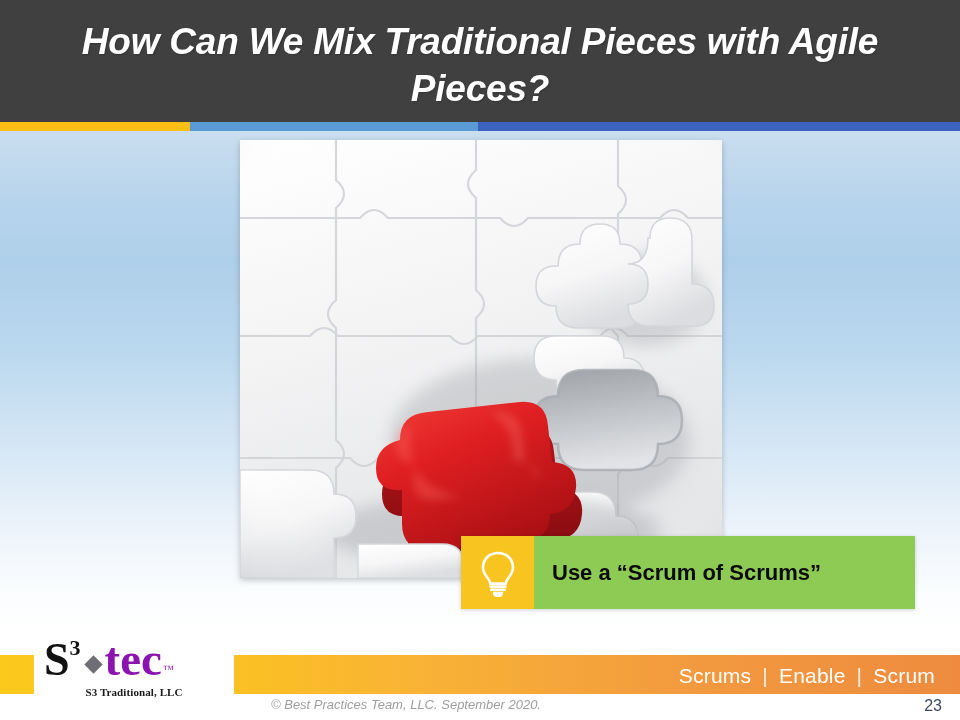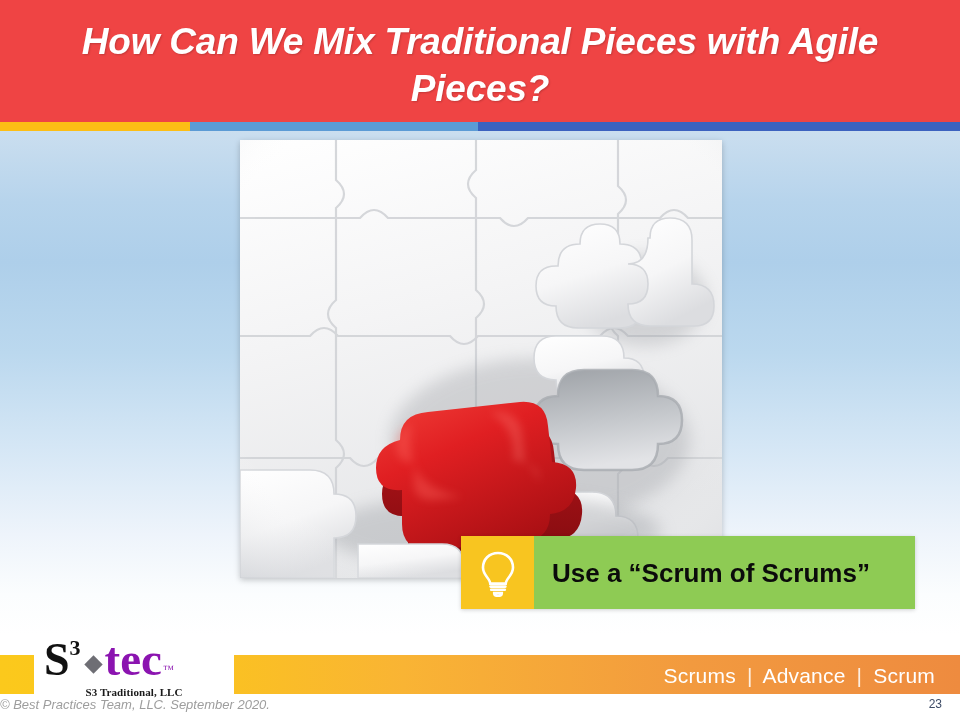--- a/index.html
+++ b/index.html
@@ -32,21 +32,21 @@
         #eef4fb 80%,
         #fbfdfe 92%,
         #ffffff 100%);
   }
 
   
   .title-band {
     position: absolute;
     left: 0; top: 0;
     width: 960px; height: 122px;
-    background: #ef4444;
+    background: #404040;
   }
   .title-text {
     position: absolute;
     left: 30px; top: 18px;
     width: 900px;
     text-align: center;
     color: #ffffff;
     font-style: italic;
     font-weight: bold;
     font-size: 37px;
@@ -97,21 +97,21 @@
   .callout-body {
     flex: 1 1 auto;
     background: #8ecb54;
     display: flex;
     align-items: center;
     padding: 0 0 0 18px;
   }
   .callout-text {
     color: #0b0b0b;
     font-weight: bold;
-    font-size: 26px;
+    font-size: 22px;
     line-height: 28px;
   }
 
   
   .footer-bar {
     position: absolute;
     left: 0; top: 655px;
     width: 960px; height: 39px;
     background: linear-gradient(to right,
        #fbc91c 0%, #fbc51d 18%, #f9b434 42%, #f29a3f 72%, #ee8b3f 100%);
@@ -189,28 +189,29 @@
     font-weight: bold;
     font-size: 11px;
     color: #1a1a1a;
     letter-spacing: 0.1px;
   }
 
   .copyright {
     position: absolute;
     left: 0; top: 697px;
     width: 812px;
+    text-align: center;
     font-style: italic;
     font-size: 13px;
     color: #9d9d9d;
   }
   .page-number {
     position: absolute;
     right: 18px; top: 697px;
-    font-size: 12px;
+    font-size: 16px;
     color: #3d4b66;
   }
 </style>
 </head>
 <body>
 
 <div class="slide">
 
   <div class="bg-gradient"></div>
 
@@ -352,21 +353,21 @@
         <div>Use a “Scrum of Scrums”</div>
       </div>
     </div>
   </div>
 
   <div class="footer-bar"></div>
 
   <div class="footer-tagline">
     <span>Scrums</span>
     <span class="sep">|</span>
-    <span>Advance</span>
+    <span>Enable</span>
     <span class="sep">|</span>
     <span>Scrum</span>
   </div>
 
   <div class="logo-plate"></div>
   <div class="logo-mark">
     <span class="logo-s">S</span>
     <span class="logo-sup">3</span>
     <span class="logo-diamond"></span>
     <span class="logo-tec">tec</span>

